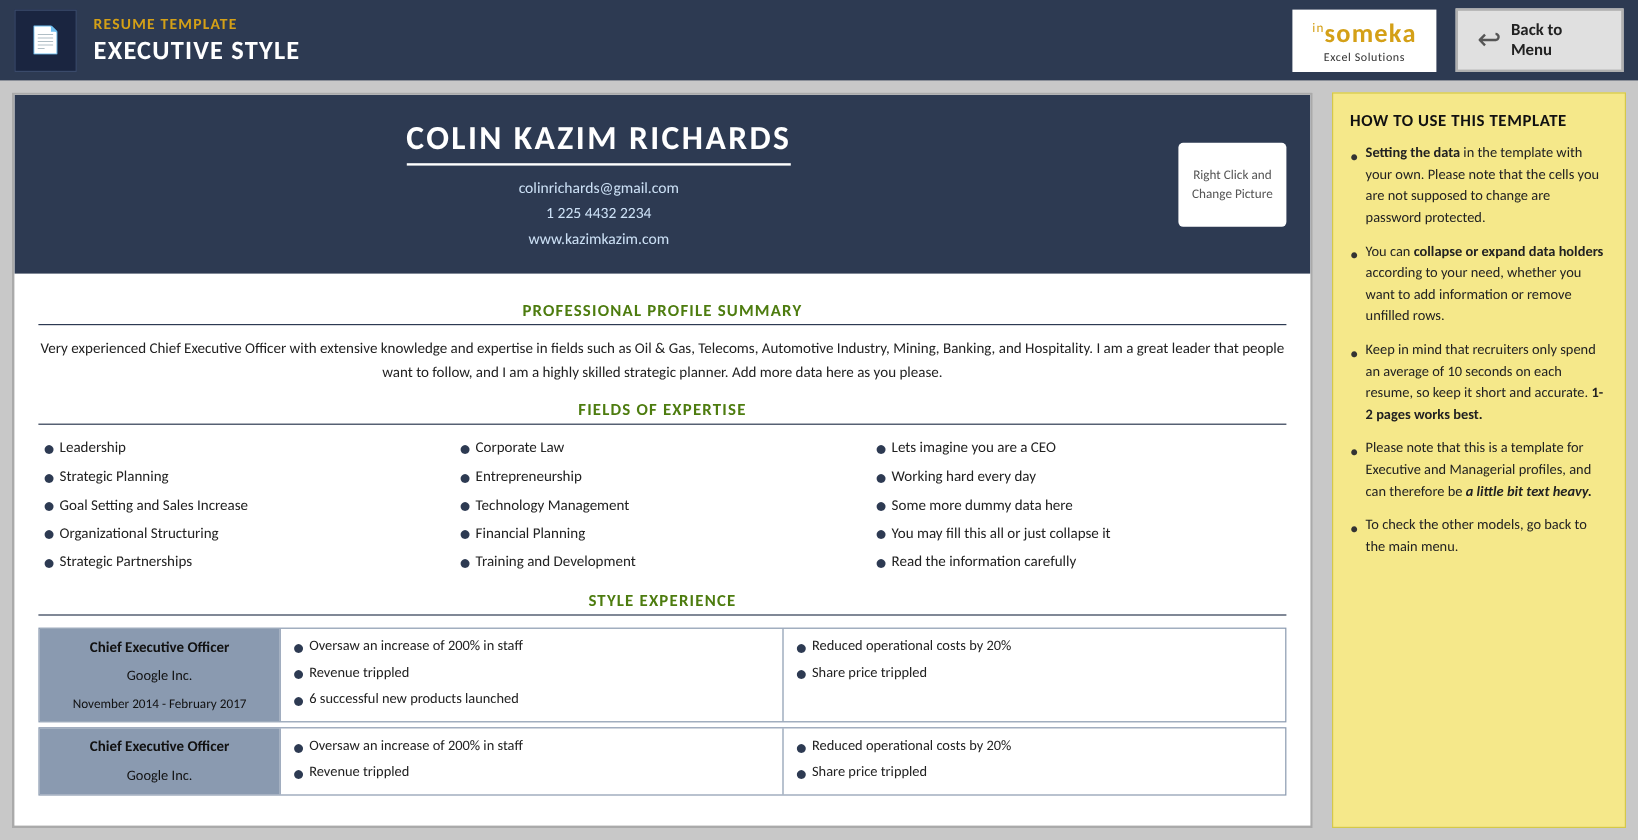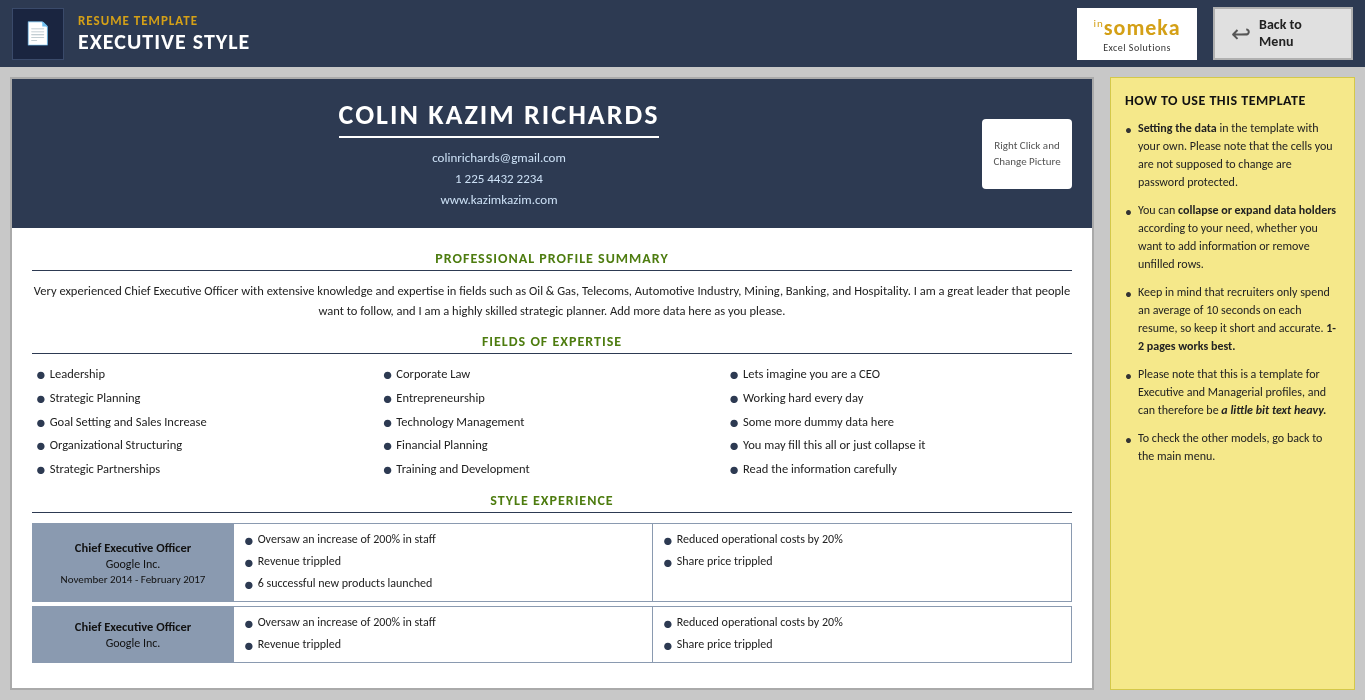--- a/index.html
+++ b/index.html
@@ -215,21 +215,21 @@
     }
     .work-job-cell {
       background: #8a9ab0;
       padding: 8px 10px;
       text-align: center;
       font-size: 12px;
       color: #111;
       display: flex;
       flex-direction: column;
       align-items: center;
-      justify-content: center;
+      justify-content: space-between;
       gap: 2px;
     }
     .work-job-title {
       font-weight: bold;
       font-size: 12.5px;
     }
     .work-company {
       font-size: 12px;
     }
     .work-dates {

